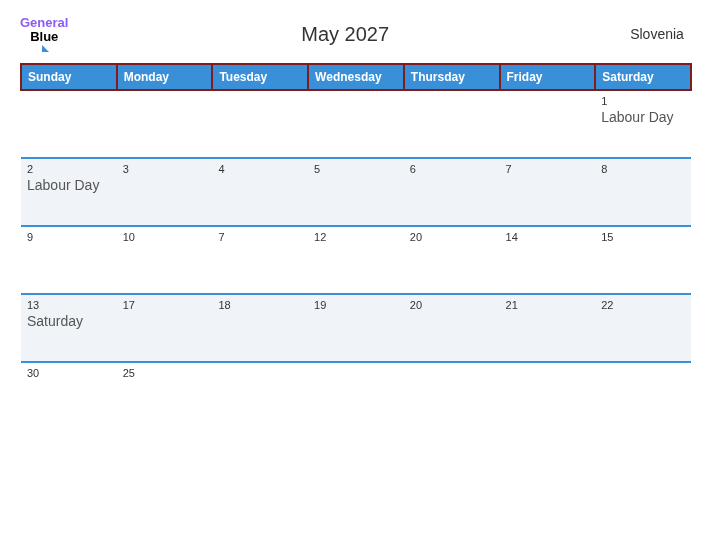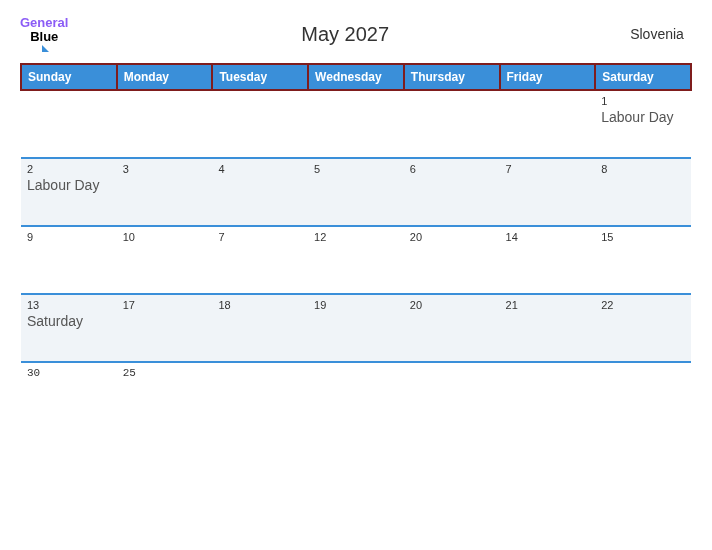--- a/index.html
+++ b/index.html
@@ -83,21 +83,20 @@
       vertical-align: top;
       padding: 4px 6px;
       font-size: 11px;
       color: #333;
       background: #fff;
       width: calc(100% / 7);
       height: 68px;
     }
     .calendar tbody tr:last-child td {
       height: 60px;
-      font-family: Liberation Mono, monospace;
     }
     .day-number {
       font-size: 11px;
       font-weight: normal;
       color: #333;
       display: block;
     }
     .holiday {
       font-size: 14px;
       color: #555;

